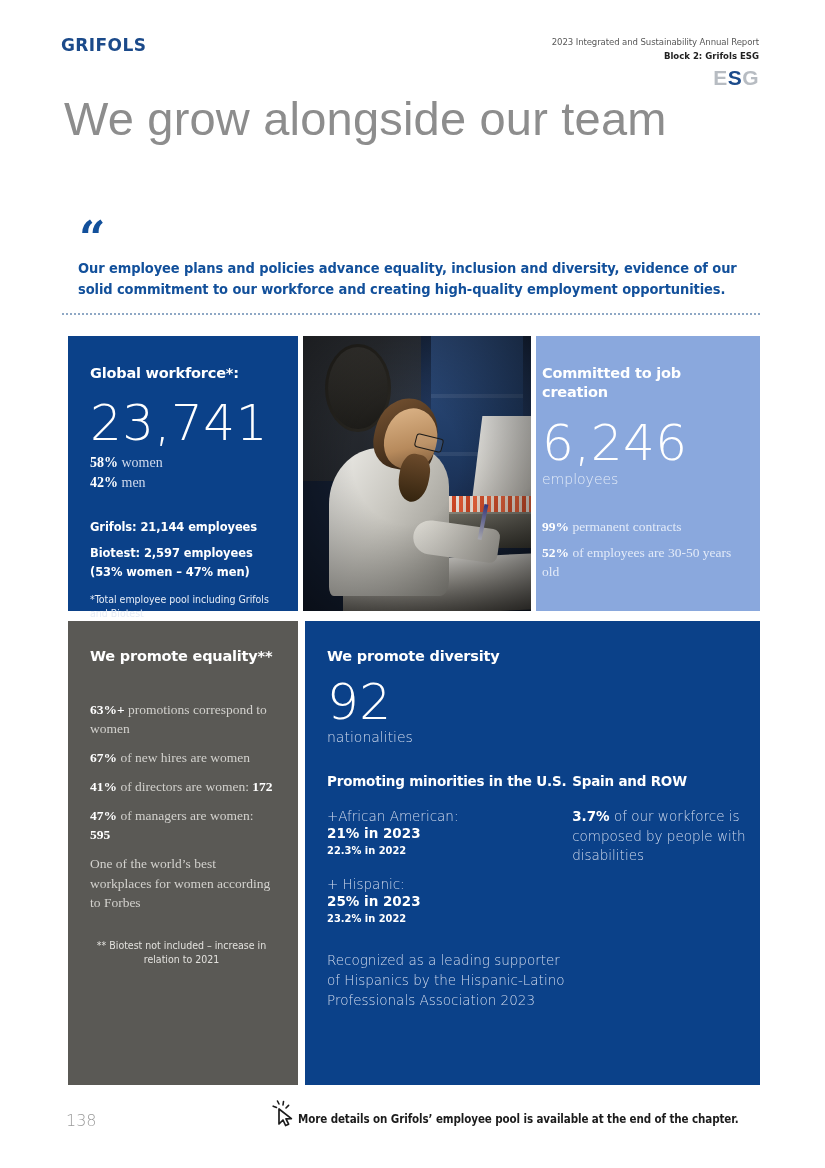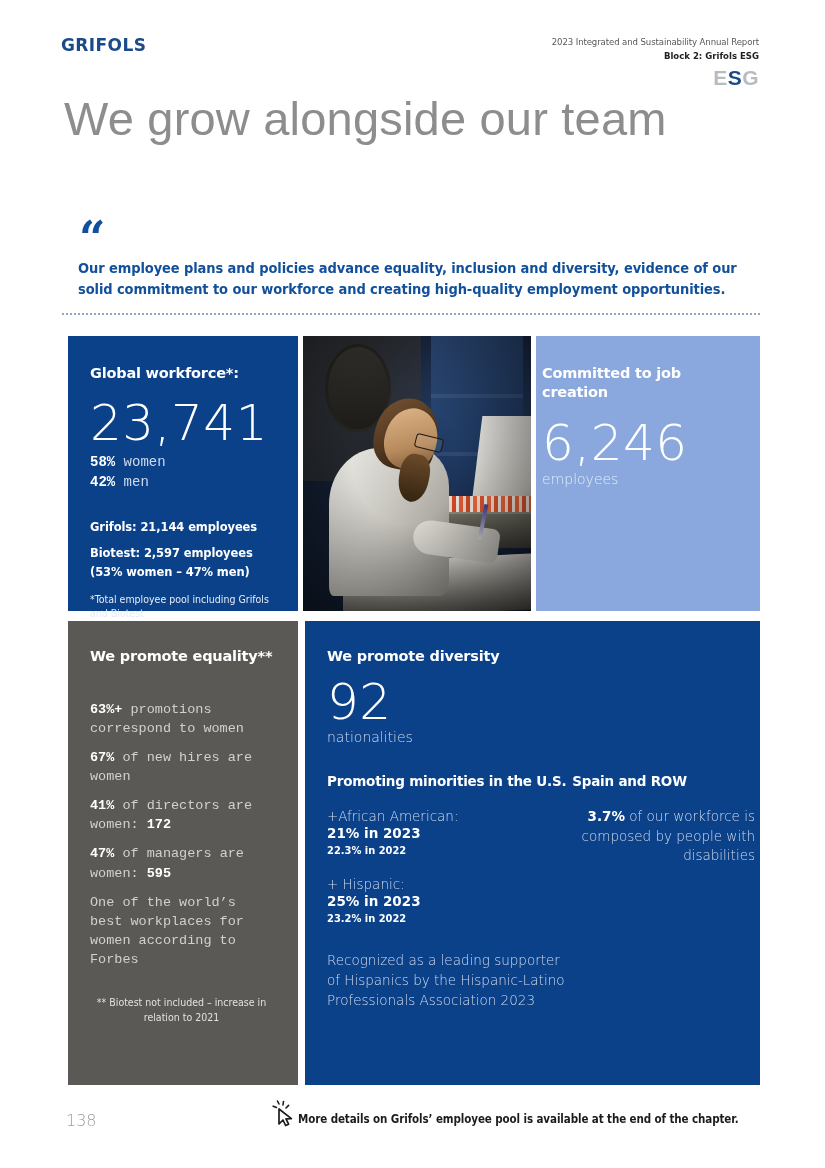--- a/index.html
+++ b/index.html
@@ -150,21 +150,21 @@
     font-size: 14px;
     color: #cfd9ec;
     font-family: "DejaVu Sans", sans-serif;
     font-weight: 300;
     margin-top: 1px;
   }
   .stat-line {
     font-size: 13.5px;
     color: #cfd9ec;
     line-height: 1.42;
-    font-family: Liberation Mono, monospace;
+    font-family: Liberation Serif, serif;
     font-weight: 300;
   }
   .stat-line b { color: #ffffff; font-weight: bold; }
   .note-bold {
     font-size: 11.5px;
     font-weight: bold;
     color: #ffffff;
     line-height: 1.6;
     font-family: "DejaVu Sans", sans-serif;
     letter-spacing: -0.1px;
@@ -245,21 +245,20 @@
     font-family: "DejaVu Sans", sans-serif;
     font-weight: 300;
   }
   .dv-row-stat {
     margin-top: 18px;
     font-size: 13.5px;
     color: #cfd9ec;
     line-height: 1.45;
     font-family: "DejaVu Sans", sans-serif;
     font-weight: 300;
-    text-align: right;
   }
   .dv-row-stat b { color: #ffffff; font-weight: bold; }
 
   
   .photo-bg {
     position: absolute; inset: 0;
     background:
       radial-gradient(ellipse 120px 150px at 78% 30%, #27406c 0%, #1d3050 55%, #121c2e 100%),
       linear-gradient(150deg, #2c2a26 0%, #1a1916 38%, #0d0d0c 100%);
   }
@@ -426,20 +425,24 @@
   <div class="ph-hair2"></div>
   <div class="ph-glasses"></div>
   <div class="ph-pen"></div>
   <div class="ph-vignette"></div>
 </div>
 
 <div class="panel panel-jobs">
   <div class="p-head">Committed to job creation</div>
   <div class="big-number jb-num">6,246</div>
   <div class="sub-lbl jb-sub">employees</div>
+  <div class="jb-stats">
+    <div class="stat-line"><b>99%</b><span> permanent contracts</span></div>
+    <div class="stat-line"><b>52%</b><span> of employees are 30-50 years old</span></div>
+  </div>
 </div>
 
 <div class="panel panel-equality">
   <div class="p-head">We promote equality**</div>
   <div class="eq-list">
     <div class="stat-line"><b>63%+</b><span> promotions correspond to  women</span></div>
     <div class="stat-line"><b>67%</b><span> of new hires are women</span></div>
     <div class="stat-line"><b>41%</b><span> of directors are women: </span><b>172</b></div>
     <div class="stat-line"><b>47%</b><span> of managers are women: </span><b>595</b></div>
     <div class="stat-line"><span>One of the world’s best workplaces for women according to Forbes</span></div>

